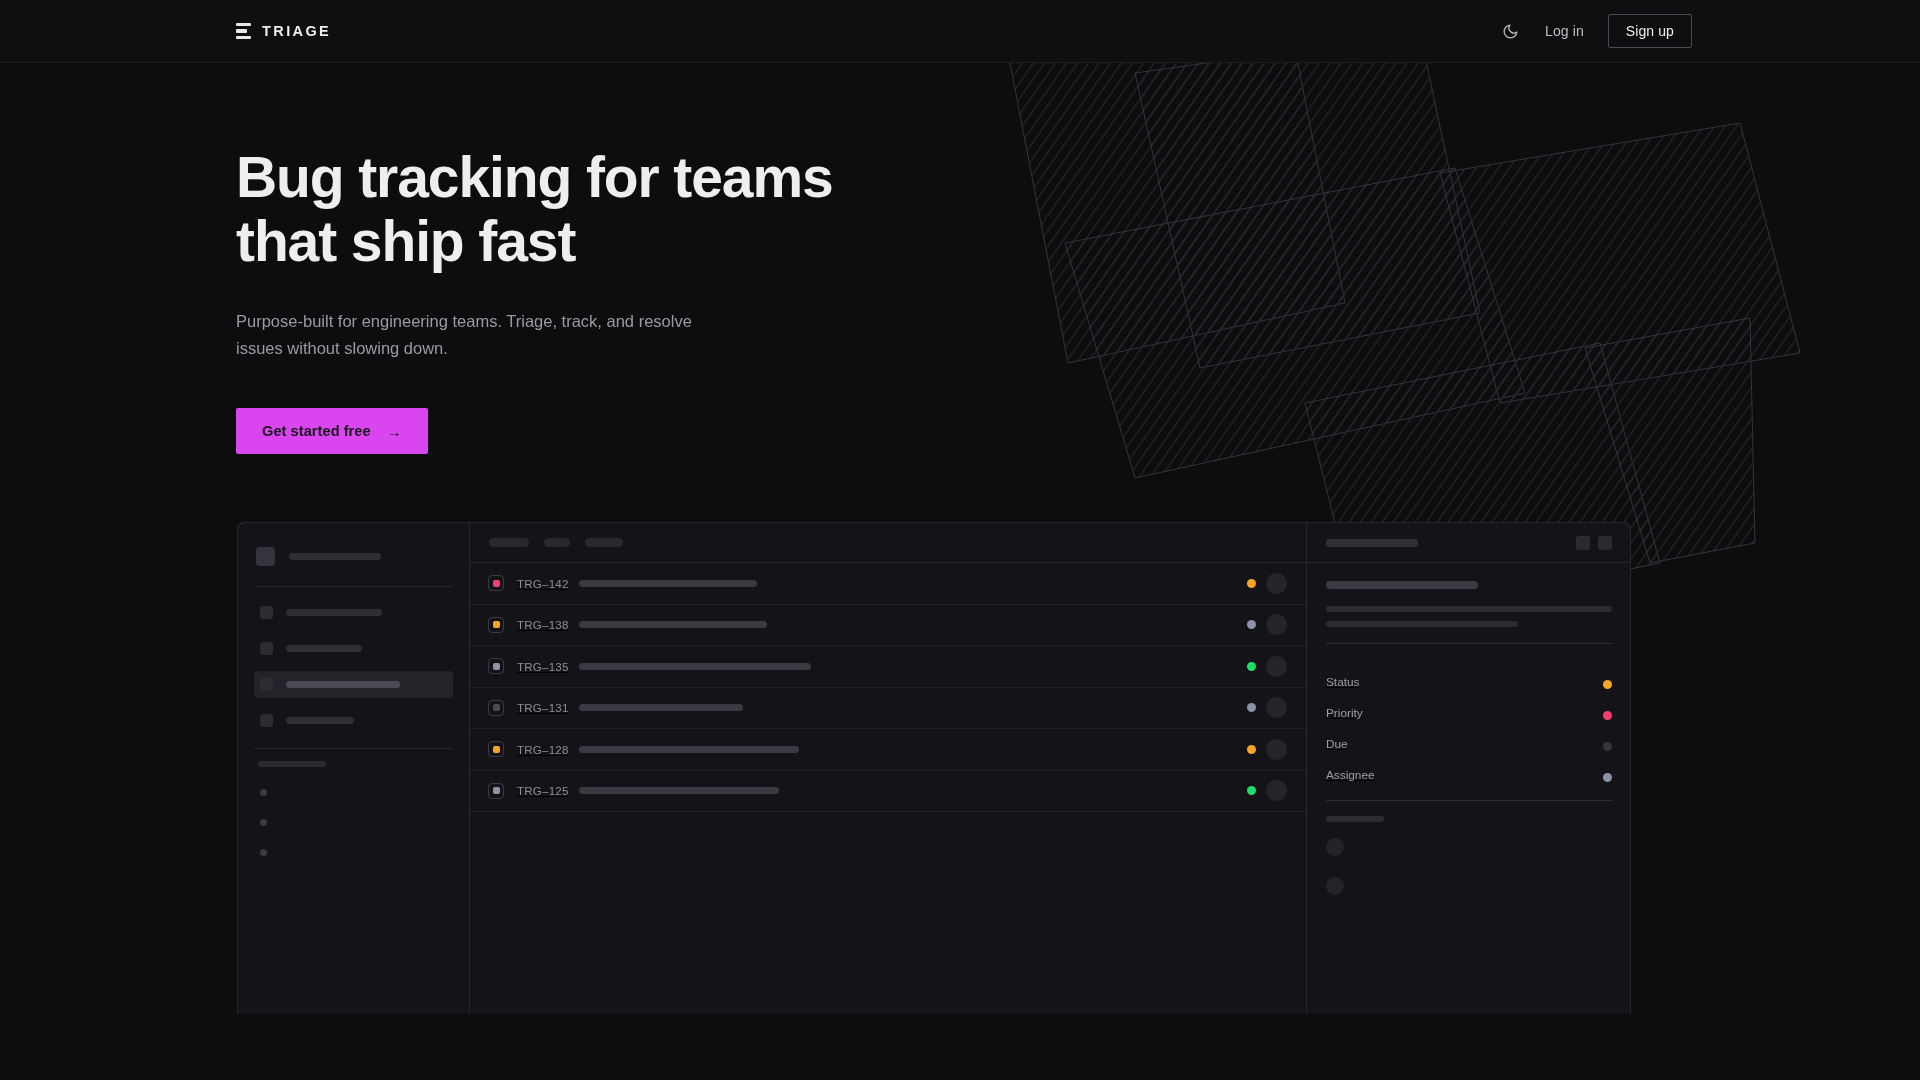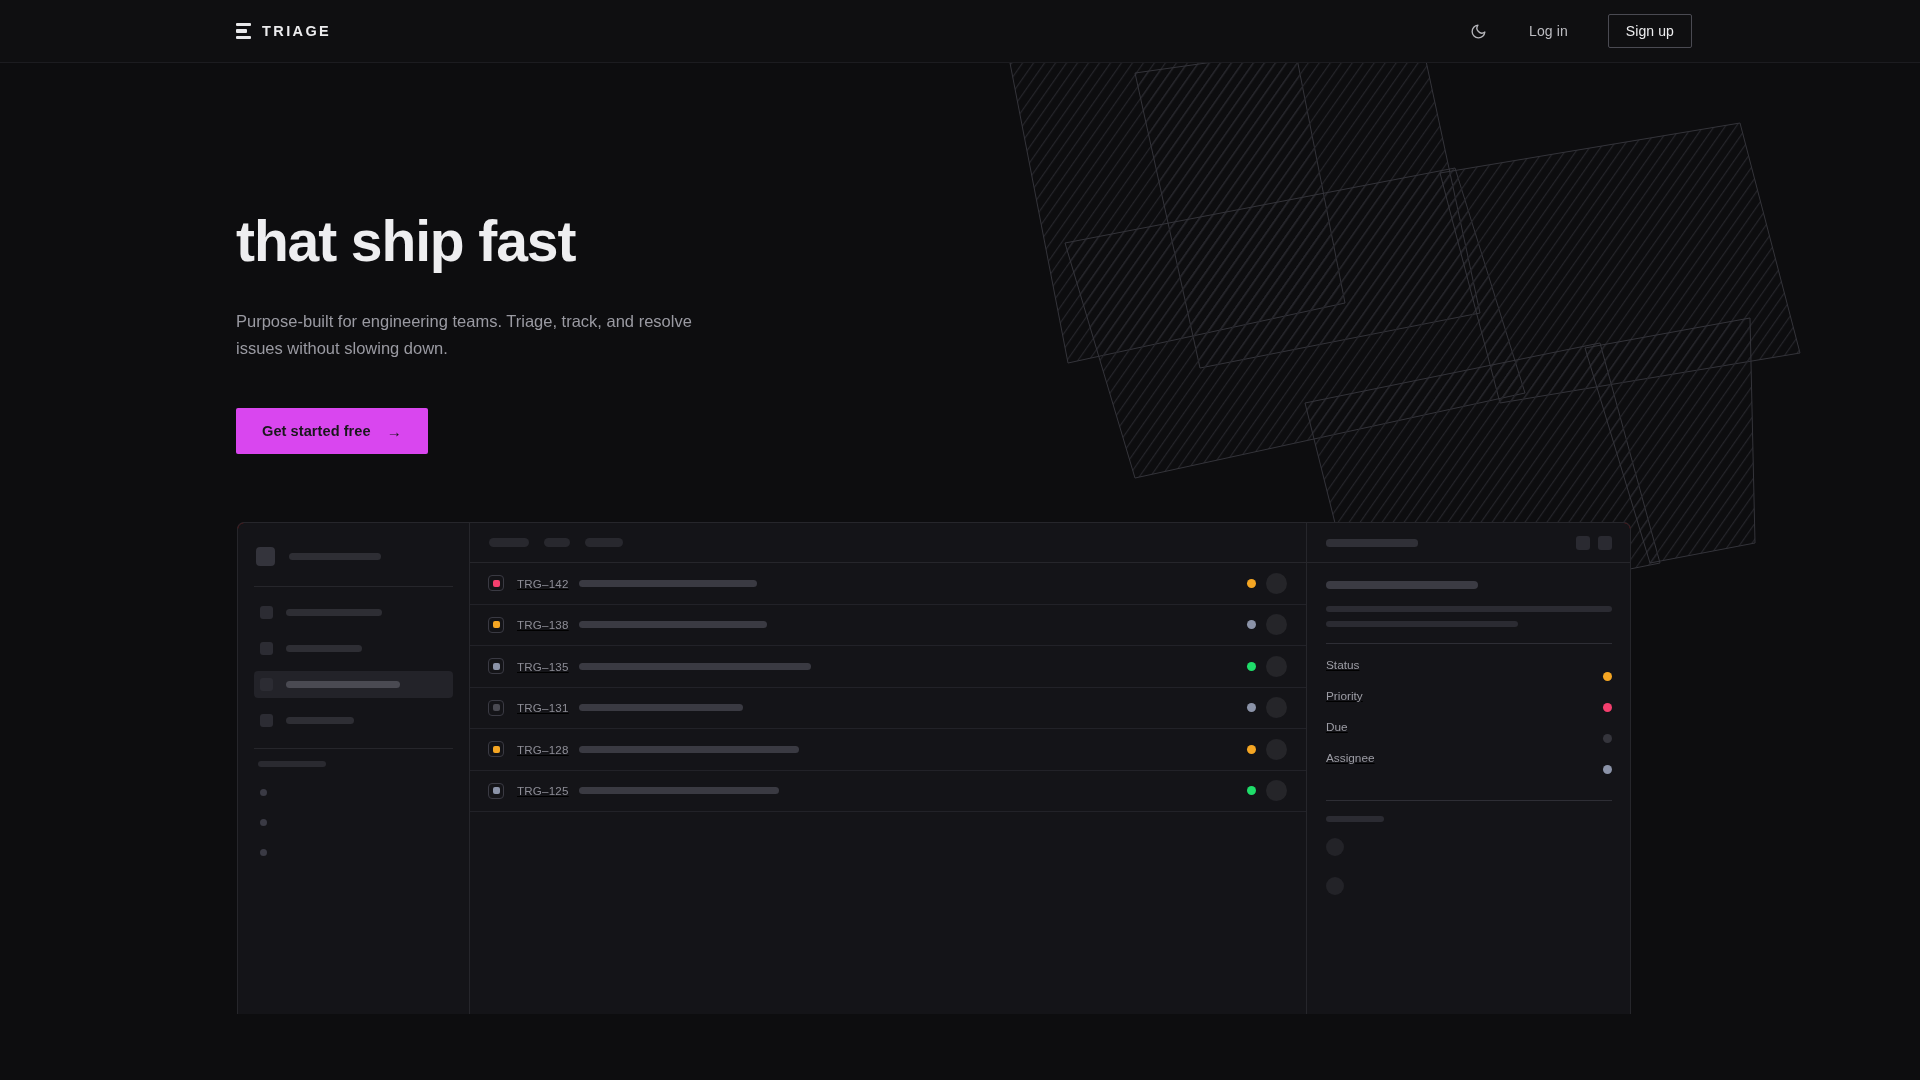--- a/index.html
+++ b/index.html
@@ -55,21 +55,21 @@
     font-size: 14.5px;
     letter-spacing: 2.4px;
     font-weight: 700;
     color: #ececee;
   }
 
   .nav-right {
     margin-left: auto;
     display: flex;
     align-items: center;
-    gap: 40px;
+    gap: 24px;
     justify-content: space-between;
   }
   .theme-toggle {
     width: 22px; height: 22px;
     display: flex; align-items: center; justify-content: center;
     cursor: pointer;
     color: #b6b6bb;
   }
   .nav-link {
     font-size: 14px;
@@ -279,24 +279,23 @@
   .detail-actions { margin-left: auto; display: flex; gap: 8px; }
   .icon-btn { width: 14px; height: 14px; border-radius: 3px; background: #2a2a31; cursor: pointer; }
 
   .detail-body { padding: 18px 19px 0 19px; }
   .d-title { width: 152px; height: 8px; border-radius: 4px; background: #3b3b43; margin-bottom: 17px; }
   .d-line { height: 6px; border-radius: 3px; background: #2b2b32; margin-bottom: 9px; }
   .d-div { height: 1px; background: #2e2e35; margin: 16px 0 14px; }
 
   .prop {
     display: flex;
-    align-items: flex-start;
+    align-items: flex-end;
     height: 31px;
     cursor: pointer;
-    flex-direction: column;
   }
   .prop-label { font-size: 11.8px; color: #9d9da5; }
   .prop-val { margin-left: auto; width: 9px; height: 9px; border-radius: 50%; }
 
   .d-div2 { height: 1px; background: #2e2e35; margin: 18px 0 15px; }
   .d-sublabel { width: 58px; height: 6px; border-radius: 3px; background: #2b2b32; margin-bottom: 16px; }
   .comment-av { width: 18px; height: 18px; border-radius: 50%; background: #232328; margin-bottom: 21px; }
 </style>
 </head>
 <body>
@@ -334,21 +333,21 @@
           <path d="M21 12.79A9 9 0 1 1 11.21 3 7 7 0 0 0 21 12.79z"></path>
         </svg>
       </span>
       <span class="nav-link">Log in</span>
       <button class="nav-btn">Sign up</button>
     </div>
   </div>
 
   <div class="hero">
     <h1>
-      <br>
+      <span>Bug tracking for teams</span><br>
       <span>that ship fast</span>
     </h1>
     <p>Purpose-built for engineering teams. Triage, track, and resolve issues without slowing down.</p>
     <button class="cta">
       <span>Get started free</span>
       <span class="arrow">→</span>
     </button>
   </div>
 
   <div class="mock">

